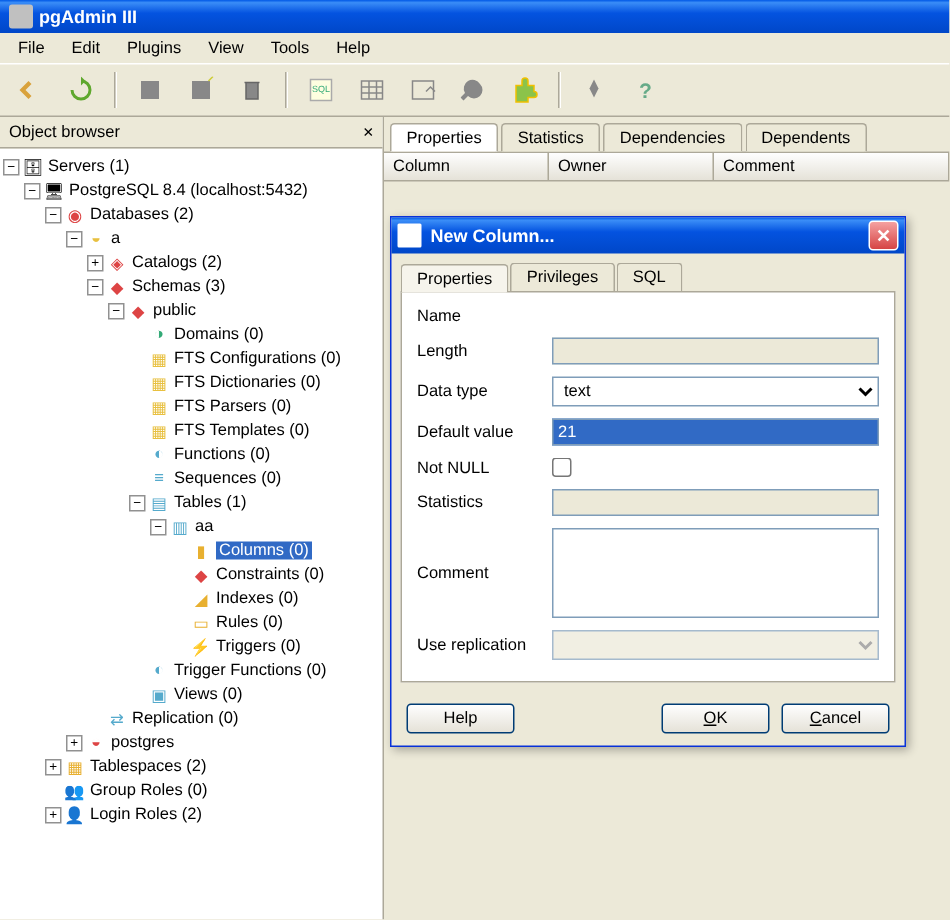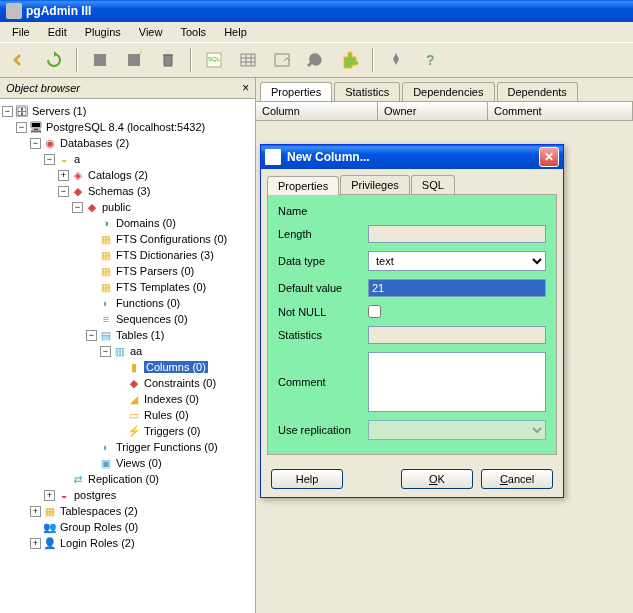--- a/index.html
+++ b/index.html
@@ -10,46 +10,46 @@
 
 .menubar { background: #ece9d8; height: 20px; display: flex; align-items: center; padding: 0 4px; gap: 2px; }
 .menubar span { padding: 2px 8px; cursor: default; }
 
 .toolbar { background: #ece9d8; height: 36px; border-top: 1px solid #fff; border-bottom: 1px solid #aca899; display: flex; align-items: center; padding: 0 6px; gap: 6px; }
 .tbtn { width: 28px; height: 28px; display: flex; align-items: center; justify-content: center; border: 1px solid transparent; border-radius: 2px; }
 .tsep { width: 2px; height: 24px; border-left: 1px solid #aca899; border-right: 1px solid #fff; margin: 0 2px; }
 
 .main { display: flex; height: 535px; }
 .sidebar { width: 256px; background: #fff; border-right: 1px solid #aca899; display: flex; flex-direction: column; }
-.sb-title { background: #ece9d8; padding: 3px 6px; border-bottom: 1px solid #aca899; display: flex; justify-content: space-between; align-items: center; font-style: italic; }
+.sb-title { background: #ece9d8; padding: 3px 6px; border-bottom: 1px solid #aca899; display: flex; justify-content: space-between; align-items: center; }
 .sb-close { font-size: 12px; cursor: default; }
 .tree { padding: 4px 2px; overflow: auto; flex: 1; }
 .tree-item { display: flex; align-items: center; height: 16px; white-space: nowrap; }
 .tree-item .exp { width: 11px; height: 11px; border: 1px solid #919191; background: #fff; display: inline-flex; align-items: center; justify-content: center; font-size: 9px; line-height: 1; margin-right: 2px; cursor: default; color: #000; }
 .tree-item .noexp { width: 11px; height: 11px; display: inline-block; margin-right: 2px; }
 .tree-item .ticon { width: 14px; height: 14px; display: inline-flex; align-items: center; justify-content: center; margin-right: 3px; font-size: 11px; }
 .tree-item.selected span.label { background: #316ac5; color: #fff; padding: 0 2px; }
 
 .content { flex: 1; background: #ece9d8; position: relative; }
 .tabbar { display: flex; padding: 4px 4px 0 4px; background: #ece9d8; }
 .tab { padding: 3px 10px; background: #ece9d8; border: 1px solid #aca899; border-bottom: none; margin-right: 2px; border-radius: 3px 3px 0 0; cursor: default; }
 .tab.active { background: #fff; }
 .gridhead { display: flex; background: #ece9d8; border-top: 1px solid #aca899; border-bottom: 1px solid #aca899; }
 .gridhead div { padding: 3px 6px; border-right: 1px solid #aca899; background: linear-gradient(#fefefe,#e5e2d8); }
 
-.dialog { position: absolute; left: 260px; top: 144px; width: 304px; background: #ece9d8; border: 1px solid #0831d9; box-shadow: 2px 2px 6px rgba(0,0,0,0.3); }
+.dialog { position: absolute; left: 260px; top: 144px; width: 344px; background: #ece9d8; border: 1px solid #0831d9; box-shadow: 2px 2px 6px rgba(0,0,0,0.3); }
 .dlg-title { background: linear-gradient(to bottom, #0058e6 0%, #3a8df7 8%, #0453e0 40%, #0047c8 100%); height: 24px; display: flex; align-items: center; padding: 0 4px; color: #fff; font-weight: bold; font-size: 12px; }
 .dlg-title .dicon { width: 16px; height: 16px; background: #fff; margin-right: 6px; border-radius: 1px; }
 .dlg-title .spacer { flex: 1; }
 .dlg-close { width: 20px; height: 20px; background: linear-gradient(#f5a1a1,#d64545); border: 1px solid #fff; border-radius: 3px; display: flex; align-items: center; justify-content: center; color: #fff; font-weight: bold; font-size: 12px; cursor: default; }
 .dlg-body { padding: 6px; }
 .dlg-tabs { display: flex; }
 .dlg-tab { padding: 3px 10px; border: 1px solid #aca899; border-bottom: none; margin-right: 1px; border-radius: 3px 3px 0 0; background: #ece9d8; cursor: default; }
 .dlg-tab.active { background: #f6f4ec; position: relative; top: 1px; }
-.dlg-panel { border: 1px solid #aca899; background: #86efac; padding: 10px 10px 6px 10px; }
+.dlg-panel { border: 1px solid #aca899; background: #ffffff; padding: 10px 10px 6px 10px; }
 .form-row { display: flex; align-items: center; margin-bottom: 8px; }
 .form-row label { width: 90px; }
 .form-row input[type=text], .form-row select, .form-row textarea { flex: 1; border: 1px solid #7f9db9; padding: 2px 3px; font-family: inherit; font-size: 11px; background: #fff; }
 .form-row input[disabled], .form-row select[disabled] { background: #ece9d8; color: #888; }
 .form-row input[type=checkbox] { width: 13px; height: 13px; }
 .form-row textarea { height: 60px; resize: none; }
 .dlg-buttons { display: flex; justify-content: space-between; padding: 8px 10px; }
 .dlg-buttons .right { display: flex; gap: 8px; }
 .btn { min-width: 72px; padding: 3px 8px; border: 1px solid #003c74; background: linear-gradient(#fefefe,#e5e2d8); border-radius: 3px; cursor: default; text-align: center; }
 .sel { background: #316ac5; color: #fff; }
@@ -193,21 +193,21 @@
           <span class="label">Domains (0)</span>
         </div>
       <div class="tree-item" style="padding-left:84px">
           <span class="noexp"></span>
           <span class="ticon" style="color:#e8c040">▦</span>
           <span class="label">FTS Configurations (0)</span>
         </div>
       <div class="tree-item" style="padding-left:84px">
           <span class="noexp"></span>
           <span class="ticon" style="color:#e8c040">▦</span>
-          <span class="label">FTS Dictionaries (3)</span>
+          <span class="label">FTS Dictionaries (0)</span>
         </div>
       <div class="tree-item" style="padding-left:84px">
           <span class="noexp"></span>
           <span class="ticon" style="color:#e8c040">▦</span>
           <span class="label">FTS Parsers (0)</span>
         </div>
       <div class="tree-item" style="padding-left:84px">
           <span class="noexp"></span>
           <span class="ticon" style="color:#e8c040">▦</span>
           <span class="label">FTS Templates (0)</span>
@@ -296,21 +296,21 @@
   </div>
 
   <div class="content">
     <div class="tabbar">
       <div class="tab active">Properties</div>
       <div class="tab">Statistics</div>
       <div class="tab">Dependencies</div>
       <div class="tab">Dependents</div>
     </div>
     <div class="gridhead">
-      <div style="width:122px">Column</div>
+      <div style="width:110px">Column</div>
       <div style="width:110px">Owner</div>
       <div style="flex:1">Comment</div>
     </div>
   </div>
 </div>
 
 <div class="dialog">
   <div class="dlg-title">
     <div class="dicon"></div>
     <span>New Column...</span>

